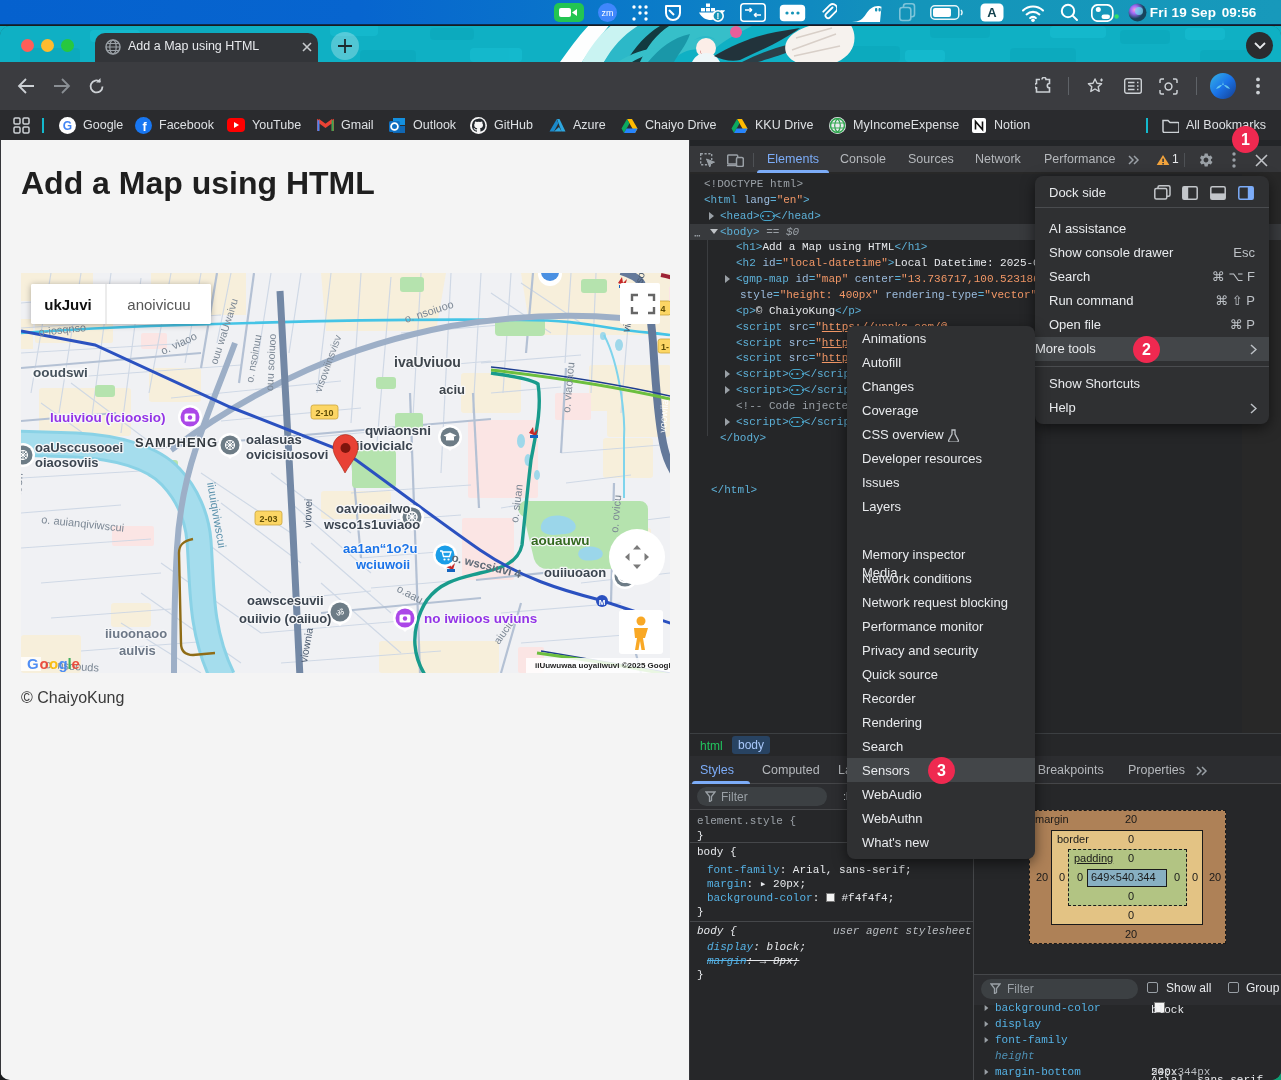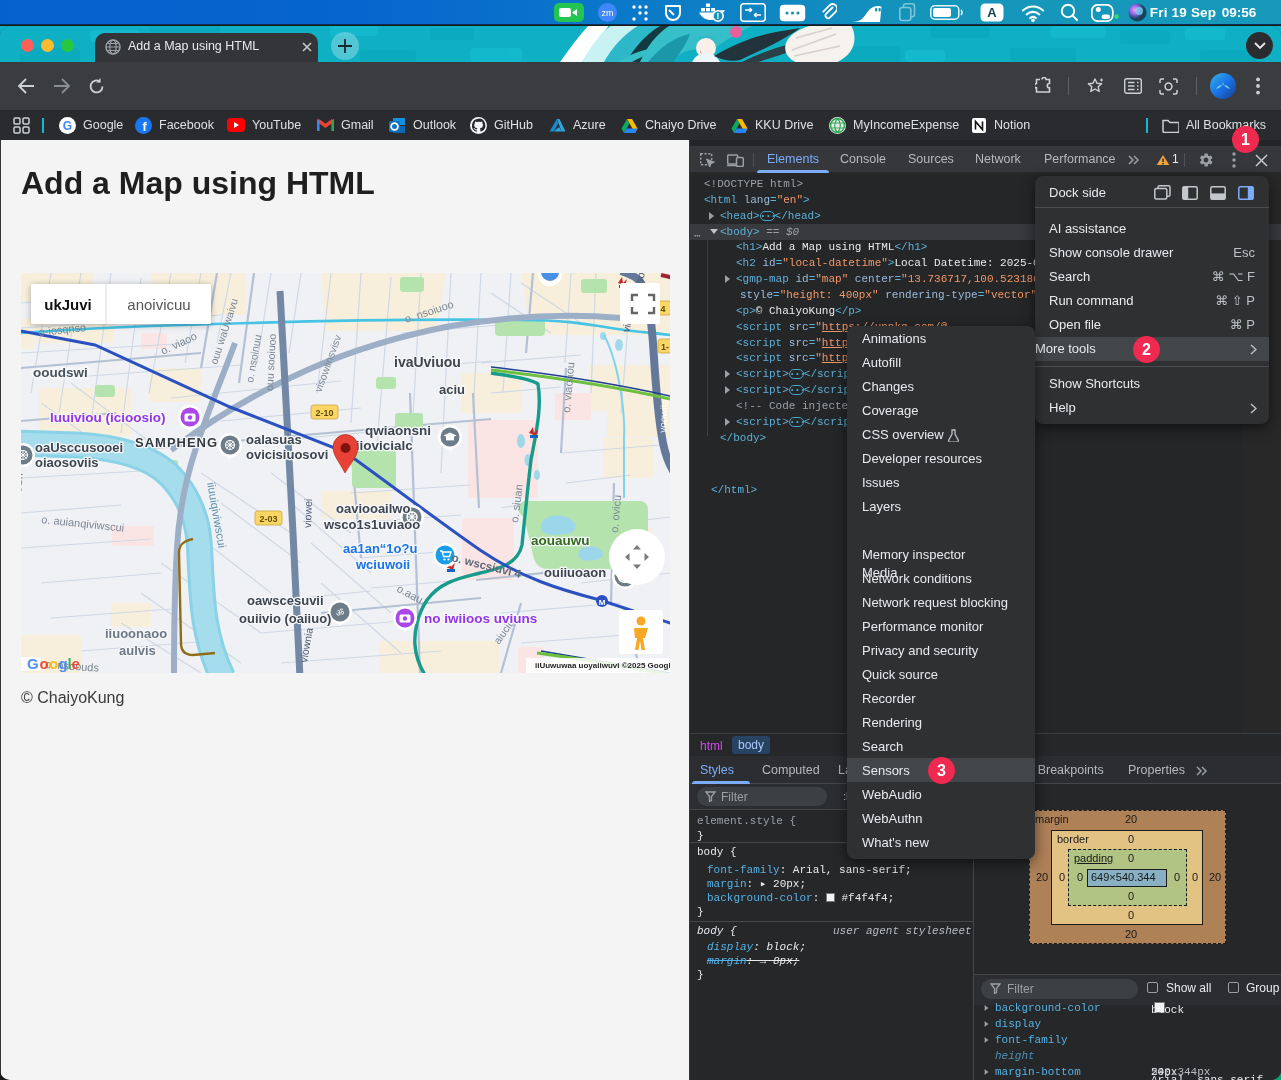--- a/index.html
+++ b/index.html
@@ -779,21 +779,21 @@
         <div class="arr" style="left:35px;top:212.1px;"></div>
         <div class="ln" style="left:46px;top:208.1px;"><span class="tg">&lt;script&gt;</span><span class="dots">•••</span><span class="tg">&lt;/script&gt;</span></div>
         <div class="ln" style="left:46px;top:223.9px;"><span class="cm">&lt;!-- Code injected by live-serv</span></div>
         <div class="arr" style="left:35px;top:243.8px;"></div>
         <div class="ln" style="left:46px;top:239.8px;"><span class="tg">&lt;script&gt;</span><span class="dots">•••</span><span class="tg">&lt;/script&gt;</span></div>
         <div class="ln" style="left:30px;top:255.6px;"><span class="tg">&lt;/body&gt;</span></div>
         <div class="ln" style="left:21px;top:271.5px;margin-top:36px;"><span class="tg">&lt;/html&gt;</span></div>
       </div>
 
       <div class="abs" style="left:0;top:593px;width:591px;height:23px;background:#262729;border-top:1px solid #3c3f42;font-size:12px;">
-        <span class="abs" style="left:10px;top:5px;color:#d946ef;">html</span>
+        <span class="abs" style="left:10px;top:5px;color:#22c55e;">html</span>
         <span class="abs" style="left:42px;top:2px;color:#a8c7fa;background:#284362;border-radius:3px;padding:2px 6px;">body</span>
       </div>
 
       <div class="abs" style="left:0;top:616px;width:591px;height:28px;background:#2c2d30;border-bottom:1px solid #454649;font-size:12.5px;color:#b5b8bc;">
         <span class="abs" style="left:10px;top:7px;color:#7cacf8;">Styles</span>
         <div class="abs" style="left:2px;top:25px;width:58px;height:3px;background:#7cacf8;border-radius:3px 3px 0 0;"></div>
         <span class="abs" style="left:72px;top:7px;">Computed</span>
         <span class="abs" style="left:148px;top:7px;">Layout</span>
         <span class="abs" style="left:205px;top:7px;">Event Listeners</span>
         <span class="abs" style="left:315px;top:7px;">DOM Breakpoints</span>

